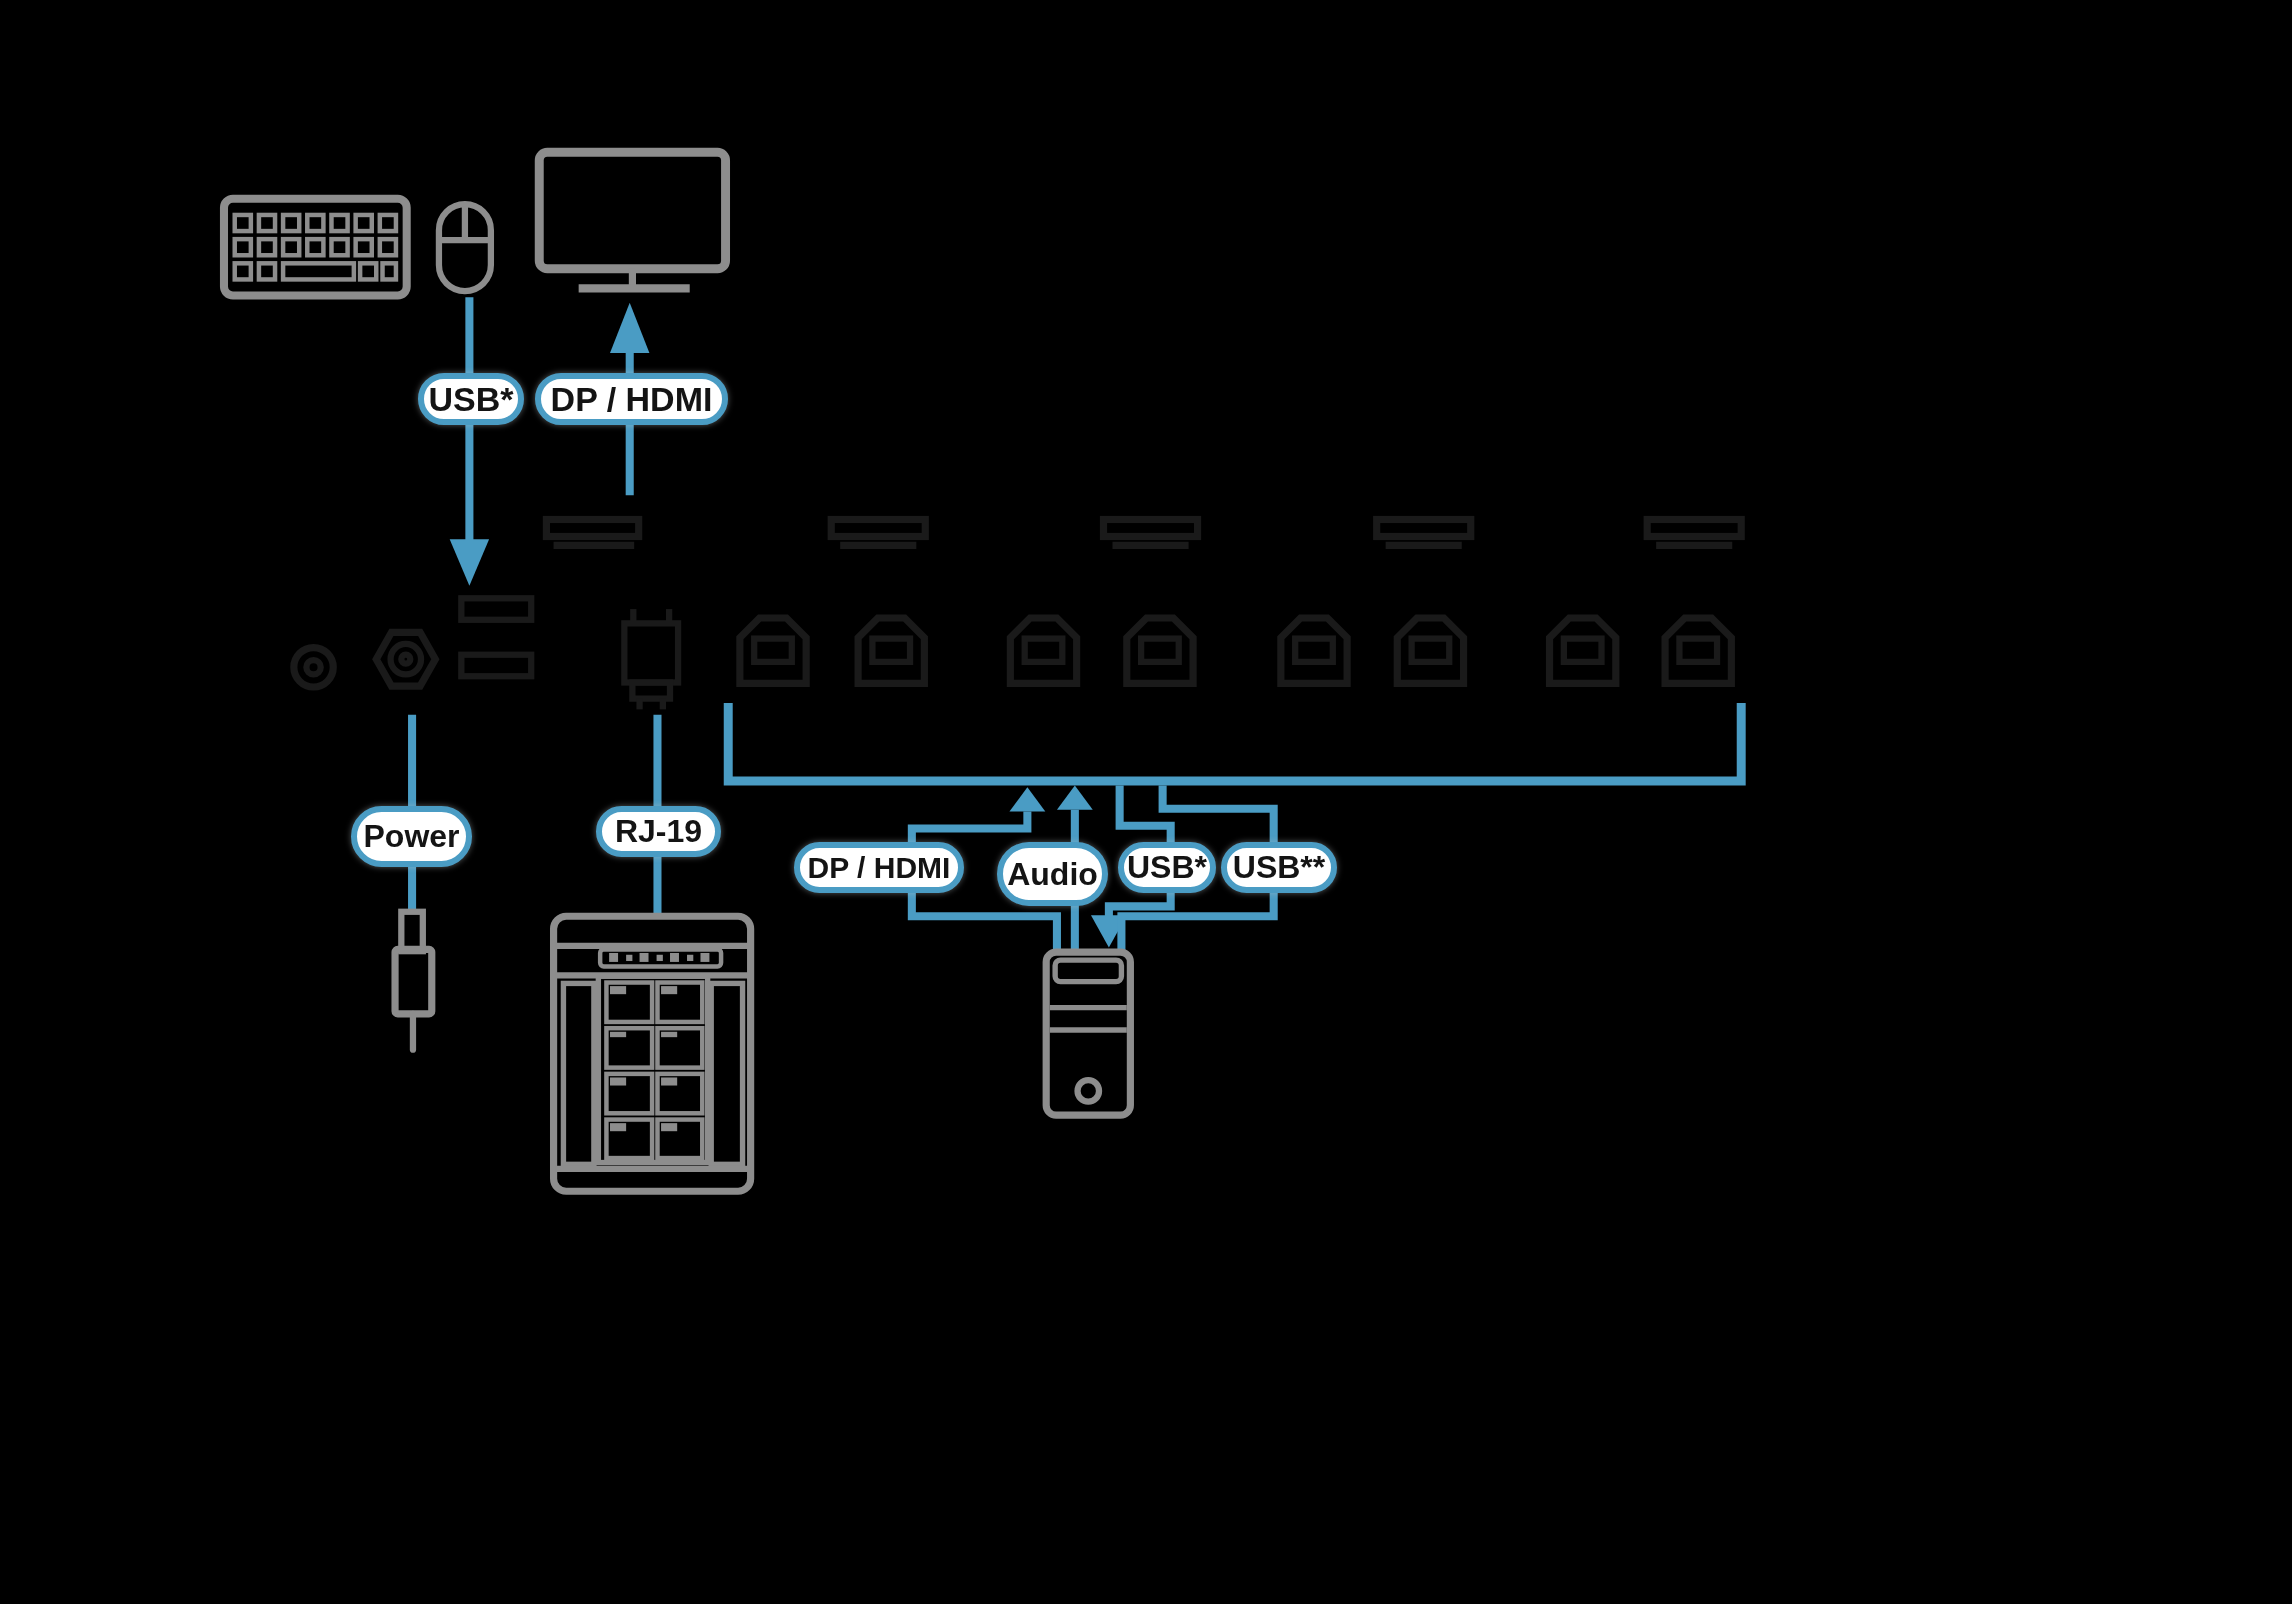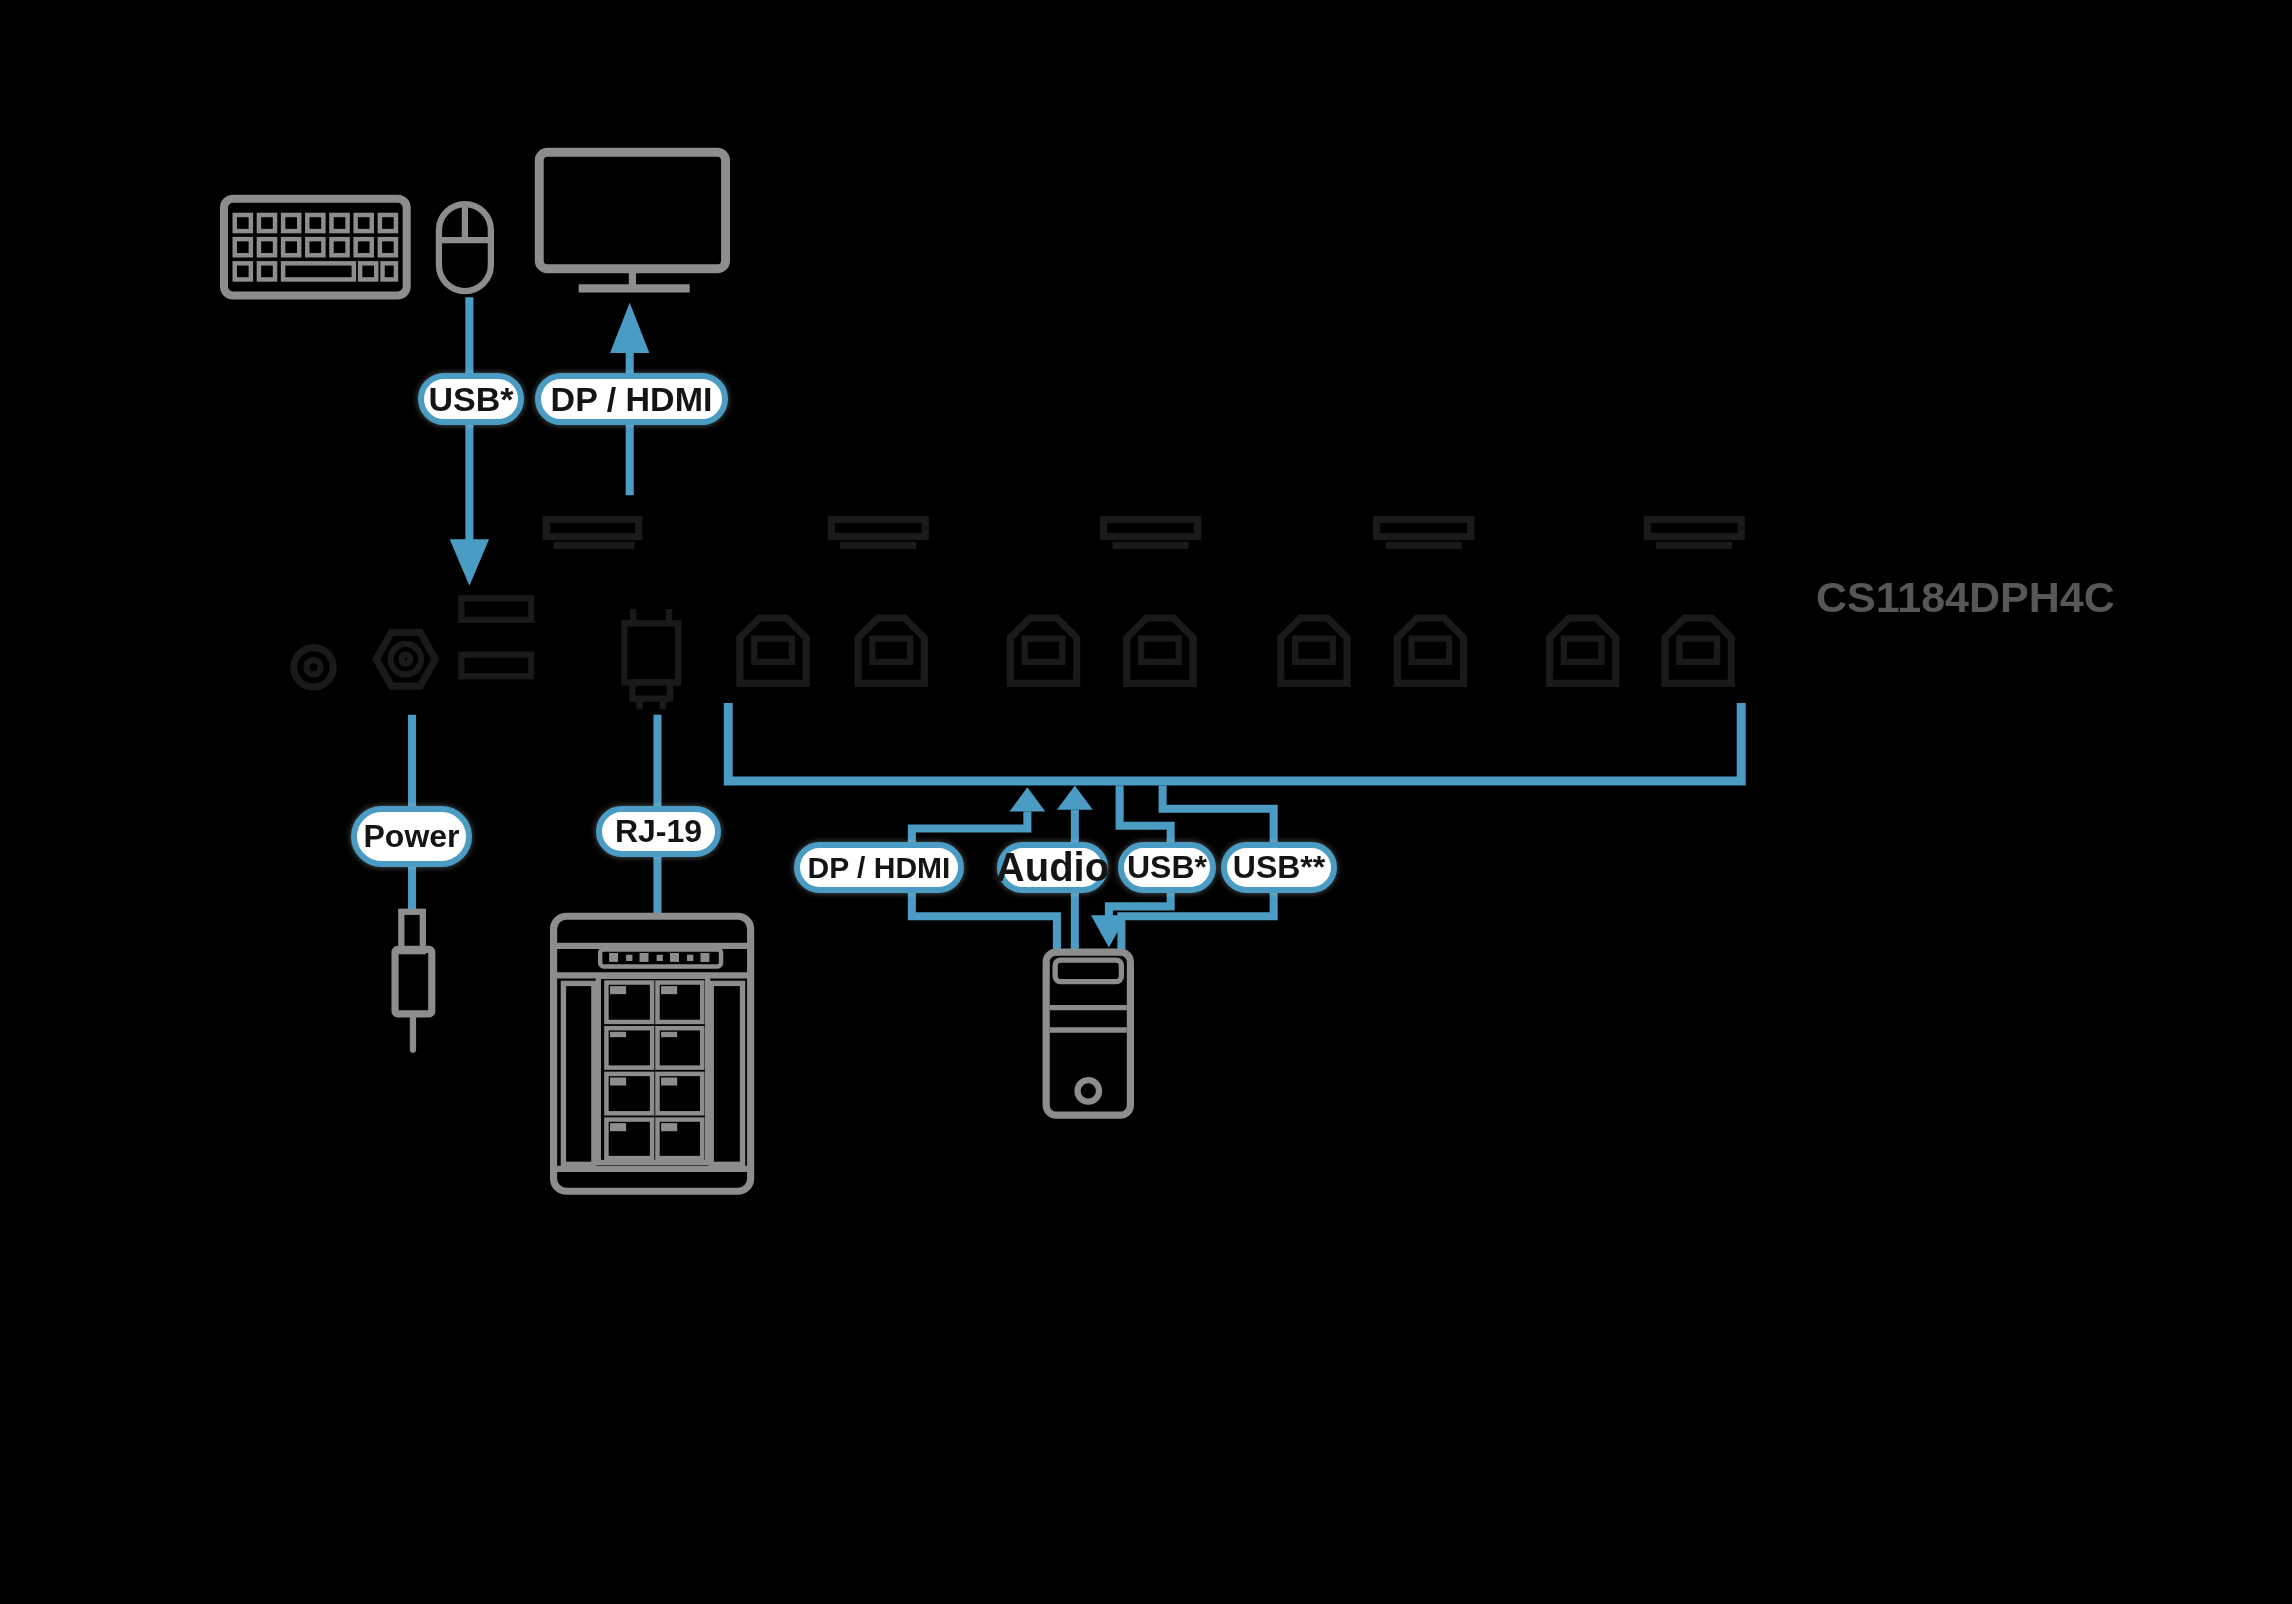--- a/index.html
+++ b/index.html
@@ -277,24 +277,23 @@
   <div class="pill" style="left:418px;top:373px;width:106px;height:52px;font-size:34px;">USB*</div>
 
   <div class="pill" style="left:535px;top:373px;width:193px;height:52px;font-size:34px;">DP / HDMI</div>
 
   <div class="pill" style="left:351px;top:806px;width:121px;height:61px;font-size:32px;">Power</div>
 
   <div class="pill" style="left:596px;top:806px;width:125px;height:51px;font-size:32px;">RJ-19</div>
 
   <div class="pill" style="left:794px;top:842px;width:170px;height:51px;font-size:30px;">DP / HDMI</div>
 
-  <div class="pill" style="left:997px;top:842px;width:111px;height:51px;font-size:40px;">Audio</div>
+  <div class="pill" style="left:997px;top:842px;width:111px;height:64px;font-size:32px;">Audio</div>
 
   <div class="pill" style="left:1118px;top:842px;width:98px;height:51px;font-size:32px;">USB*</div>
 
   <div class="pill" style="left:1221px;top:842px;width:116px;height:51px;font-size:32px;text-align:right;">USB**</div>
 
   <div class="title">
-    <div>CS1184DPH4C</div>
   </div>
 
 </div>
 
 
 </body></html>

